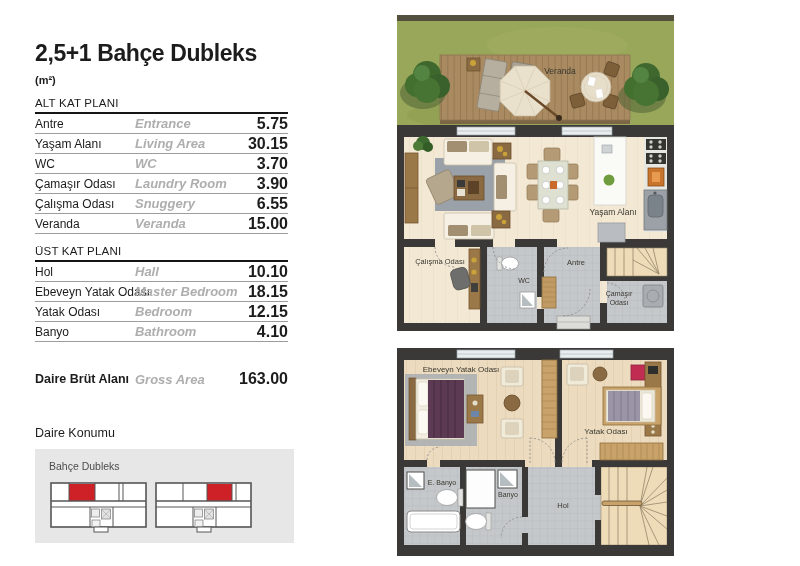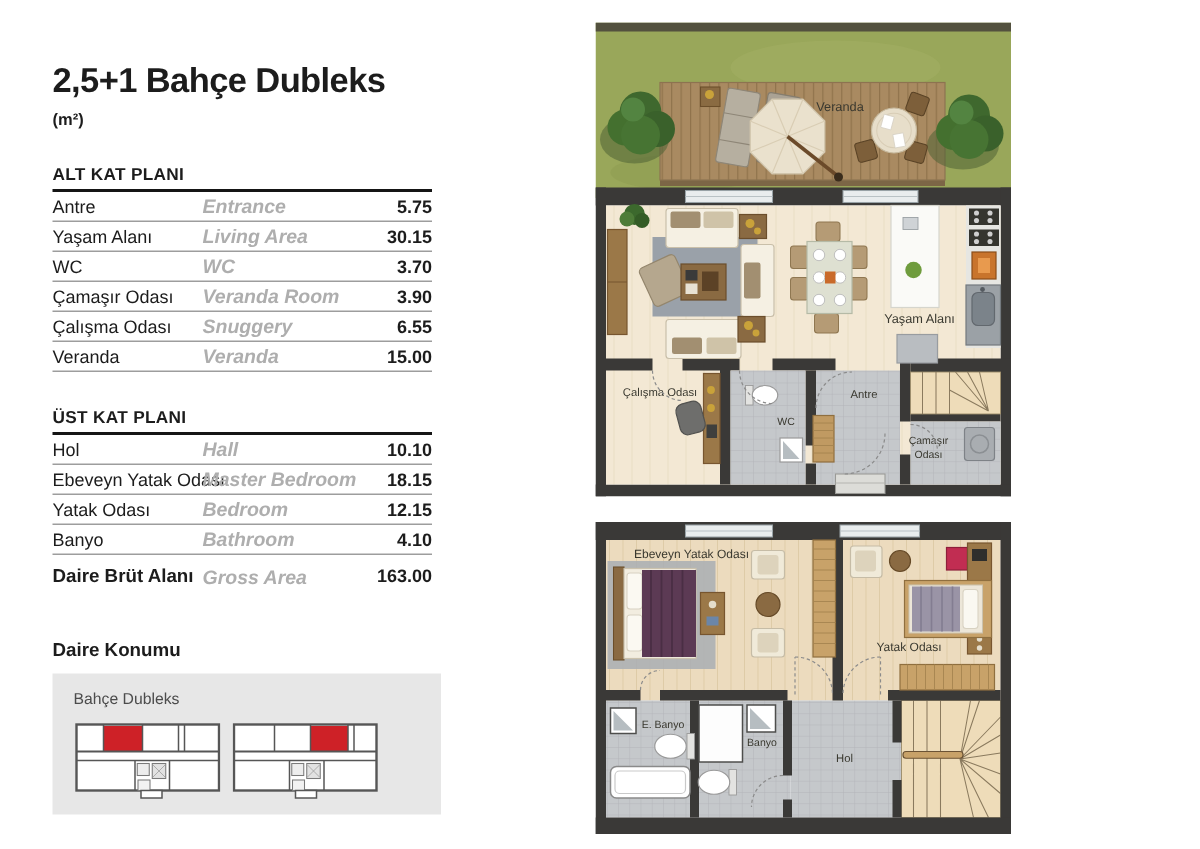--- a/index.html
+++ b/index.html
@@ -3,33 +3,33 @@
 <meta charset="utf-8">
 <style>
   html,body{margin:0;padding:0;background:#888;}
   .page{position:relative;width:800px;height:566px;background:#ffffff;overflow:hidden;
         font-family:"Liberation Sans",sans-serif;color:#1c1c1c;}
   
   .left-col{position:absolute;left:35px;top:40px;width:253px;}
   .title-row{display:flex;justify-content:space-between;align-items:flex-start;flex-direction:column;}
   .title-row h1{margin:0;font-size:23px;font-weight:700;letter-spacing:-0.4px;}
   .unit{font-size:11px;font-weight:700;margin-top:7px;}
-  .sec-head{font-size:11.5px;font-weight:700;letter-spacing:0.2px;border-bottom:2px solid #151515;
-            padding-bottom:3px;margin-top:25px;}
+  .sec-head{font-size:11.5px;font-weight:400;letter-spacing:0.2px;border-bottom:2px solid #151515;
+            padding-bottom:3px;margin-top:11px;}
   .trow{display:grid;grid-template-columns:100px 1fr auto;align-items:center;height:19px;
         border-bottom:1px solid #9d9d9d;font-size:12px;}
   .tr-label{white-space:nowrap;}
   .en-label{color:#aeaeae;font-style:italic;font-size:13px;white-space:nowrap;font-weight:bold;}
-  .val{font-weight:700;text-align:center;font-size:12px;}
+  .val{font-weight:700;text-align:center;font-size:16px;}
   .total-row{display:grid;grid-template-columns:100px 1fr auto;align-items:center;height:22px;
-             margin-top:3px;font-size:12px;}
+             margin-top:26px;font-size:12px;}
   .total-row .tr-label{font-weight:700;font-size:12.5px;}
   
   .konum{position:absolute;left:35px;top:426px;width:253px;}
-  .konum-head{font-size:12.5px;font-weight:700;margin:0 0 9px 0;}
+  .konum-head{font-size:12.5px;font-weight:400;margin:0 0 9px 0;}
   .konum-box{background:#e7e7e7;width:233px;padding:7px 12px 10px 14px;}
   .konum-label{font-size:10.5px;color:#4c4c4c;}
   .diagrams{display:flex;gap:8px;margin-top:8px;margin-left:1px;}
   
   .plan1{position:absolute;left:397px;top:15px;}
   .plan2{position:absolute;left:397px;top:348px;}
   svg text{font-family:"Liberation Sans",sans-serif;fill:#39382f;}
 </style>
 </head>
 <body>
@@ -57,21 +57,21 @@
     </div>
 
     <div class="trow">
       <span class="tr-label">WC</span>
       <span class="en-label">WC</span>
       <span class="val">3.70</span>
     </div>
 
     <div class="trow">
       <span class="tr-label">Çamaşır Odası</span>
-      <span class="en-label">Veranda Room</span>
+      <span class="en-label">Laundry Room</span>
       <span class="val">3.90</span>
     </div>
 
     <div class="trow">
       <span class="tr-label">Çalışma Odası</span>
       <span class="en-label">Snuggery</span>
       <span class="val">6.55</span>
     </div>
 
     <div class="trow">

